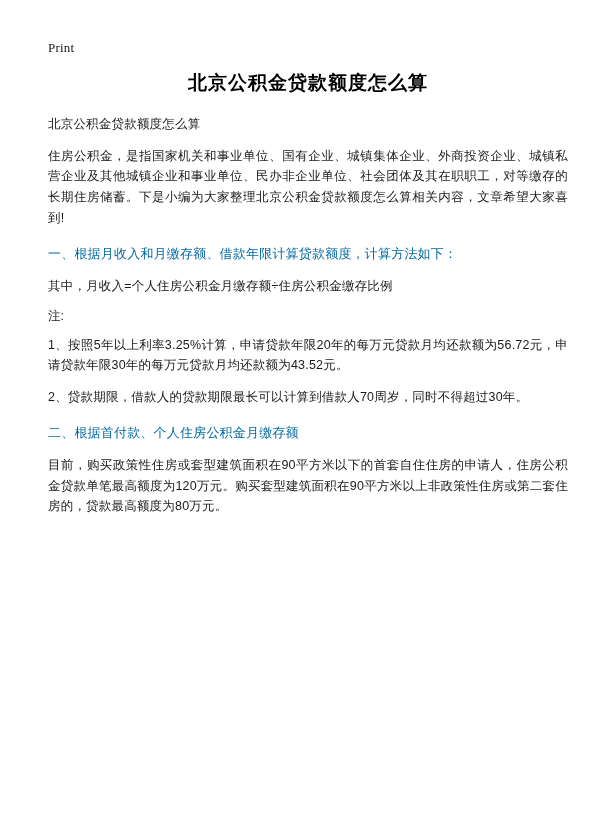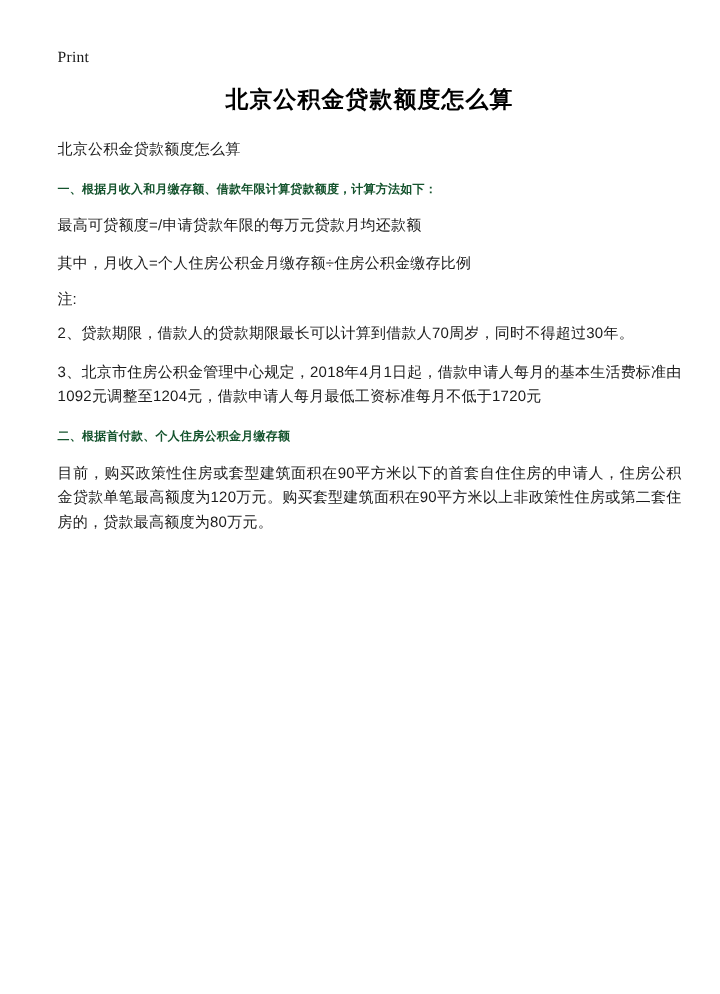--- a/index.html
+++ b/index.html
@@ -39,25 +39,25 @@
   }
   p.para {
     font-size: 12.5px;
     line-height: 1.65;
     margin: 0 0 11px 0;
     text-align: justify;
     color: #1a1a1a;
     letter-spacing: 0.2px;
   }
   p.subhead {
-    font-size: 10px;
-    font-weight: bold;
+    font-size: 13px;
+    font-weight: normal;
     line-height: 1.6;
     margin: 16px 0 11px 0;
-    color: #14532d;
+    color: #0369a1;
     letter-spacing: 0.2px;
   }
   p.note-label {
     font-size: 12.5px;
     margin: 0 0 10px 0;
     color: #1a1a1a;
   }
   .lead {
     margin-bottom: 13px;
   }
@@ -66,26 +66,26 @@
 <body>
 
 <div class="page">
 
   <div class="print-label">Print</div>
 
   <h1 class="doc-title">北京公积金贷款额度怎么算</h1>
 
   <p class="para lead">北京公积金贷款额度怎么算</p>
 
+  <p class="para">住房公积金，是指国家机关和事业单位、国有企业、城镇集体企业、外商投资企业、城镇私营企业及其他城镇企业和事业单位、民办非企业单位、社会团体及其在职职工，对等缴存的长期住房储蓄。下是小编为大家整理北京公积金贷款额度怎么算相关内容，文章希望大家喜到!</p>
 
   <p class="subhead">一、根据月收入和月缴存额、借款年限计算贷款额度，计算方法如下：</p>
-  <p class="para">最高可贷额度=/申请贷款年限的每万元贷款月均还款额</p>
   <p class="para">其中，月收入=个人住房公积金月缴存额÷住房公积金缴存比例</p>
   <p class="note-label">注:</p>
+  <p class="para">1、按照5年以上利率3.25%计算，申请贷款年限20年的每万元贷款月均还款额为56.72元，申请贷款年限30年的每万元贷款月均还款额为43.52元。</p>
   <p class="para">2、贷款期限，借款人的贷款期限最长可以计算到借款人70周岁，同时不得超过30年。</p>
-  <p class="para">3、北京市住房公积金管理中心规定，2018年4月1日起，借款申请人每月的基本生活费标准由1092元调整至1204元，借款申请人每月最低工资标准每月不低于1720元</p>
 
   <p class="subhead">二、根据首付款、个人住房公积金月缴存额</p>
 
   <p class="para">目前，购买政策性住房或套型建筑面积在90平方米以下的首套自住住房的申请人，住房公积金贷款单笔最高额度为120万元。购买套型建筑面积在90平方米以上非政策性住房或第二套住房的，贷款最高额度为80万元。</p>
 
 
 </div>
 
 </body></html>

